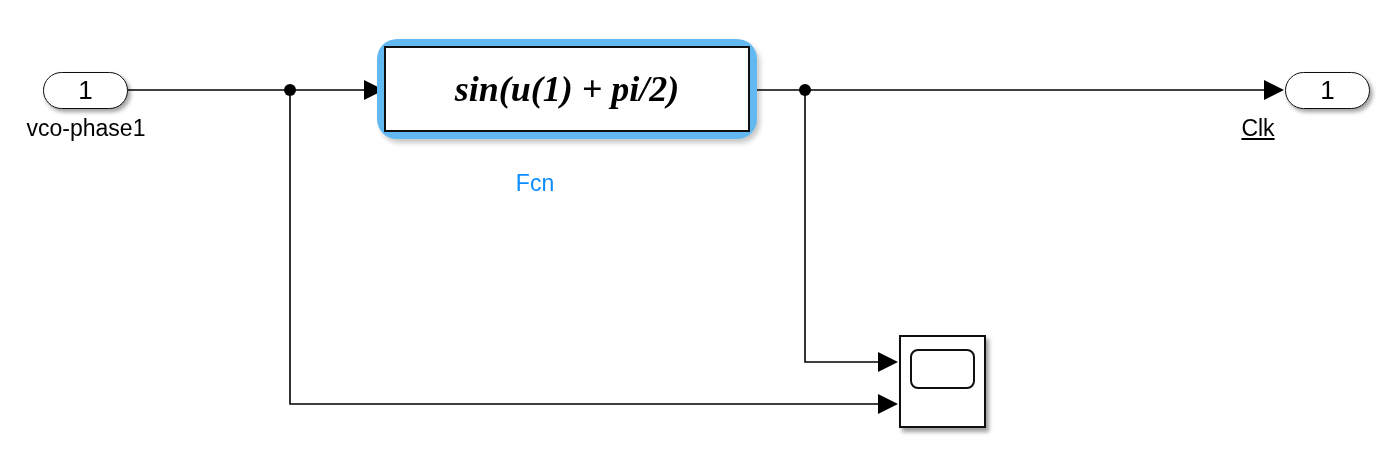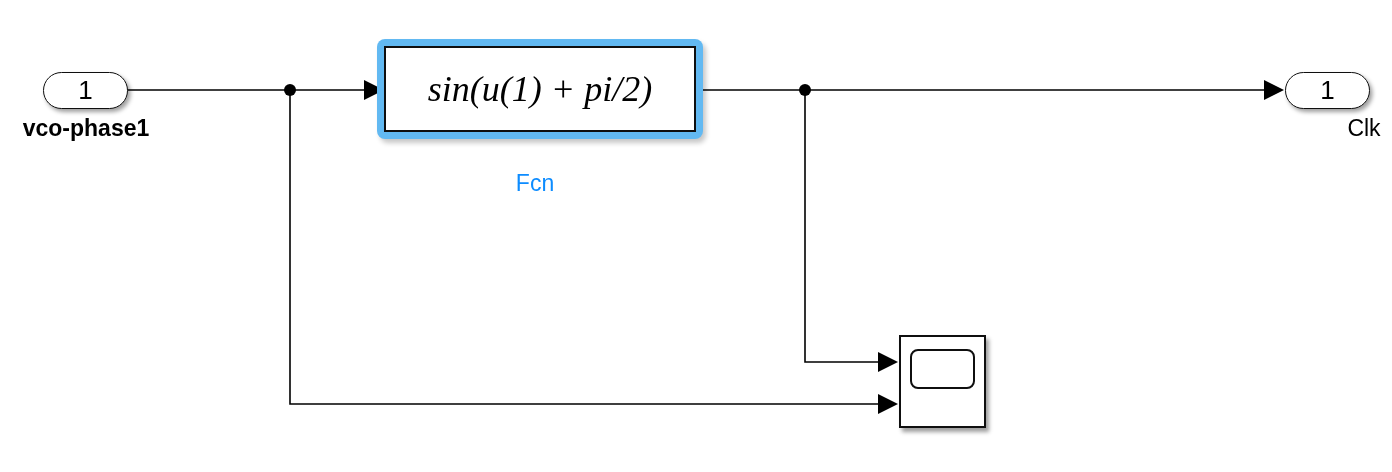--- a/index.html
+++ b/index.html
@@ -35,31 +35,32 @@
   }
   .inport{left:43px;top:72px;}
   .outport{left:1285px;top:72px;}
 
   .block-label{
     position:absolute;
     transform:translateX(-50%);
     font-size:23px;color:#000;
     white-space:nowrap;
   }
-  .inport-label{left:86px;top:115px;font-weight:bold;}
-  .outport-label{left:1364px;top:115px;}
+  .inport-label{left:86px;top:115px;}
+  .outport-label{left:1258px;top:115px;text-decoration:underline;}
   .fcn-label{left:535px;top:142px;color:var(--sel-label);margin-top:28px;}
 
   .fcn-highlight{
     position:absolute;
-    left:377px;top:39px;width:326px;height:100px;
+    left:377px;top:39px;width:380px;height:100px;
     background:var(--sel);
-    border-radius:8px;
+    border-radius:20px;
     box-shadow:3px 4px 5px rgba(0,0,0,0.22);
     box-sizing:border-box;
+    font-weight:bold;
   }
   .fcn-block{
     position:absolute;
     left:7px;top:7px;right:7px;bottom:7px;
     background:var(--fill);
     border:2.5px solid var(--border);
     display:flex;align-items:center;justify-content:center;
     box-sizing:border-box;
   }
   .fcn-expr{

